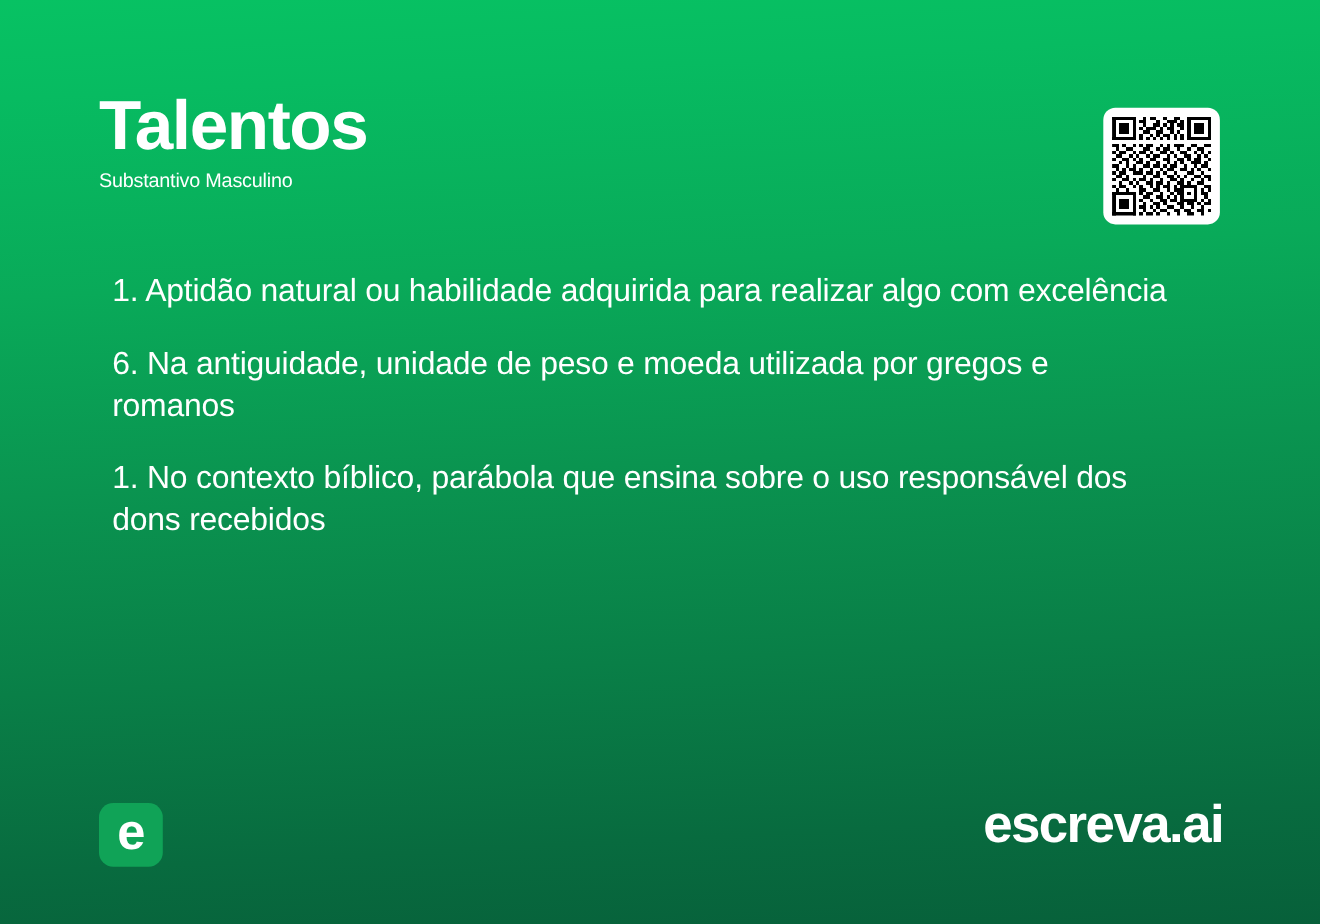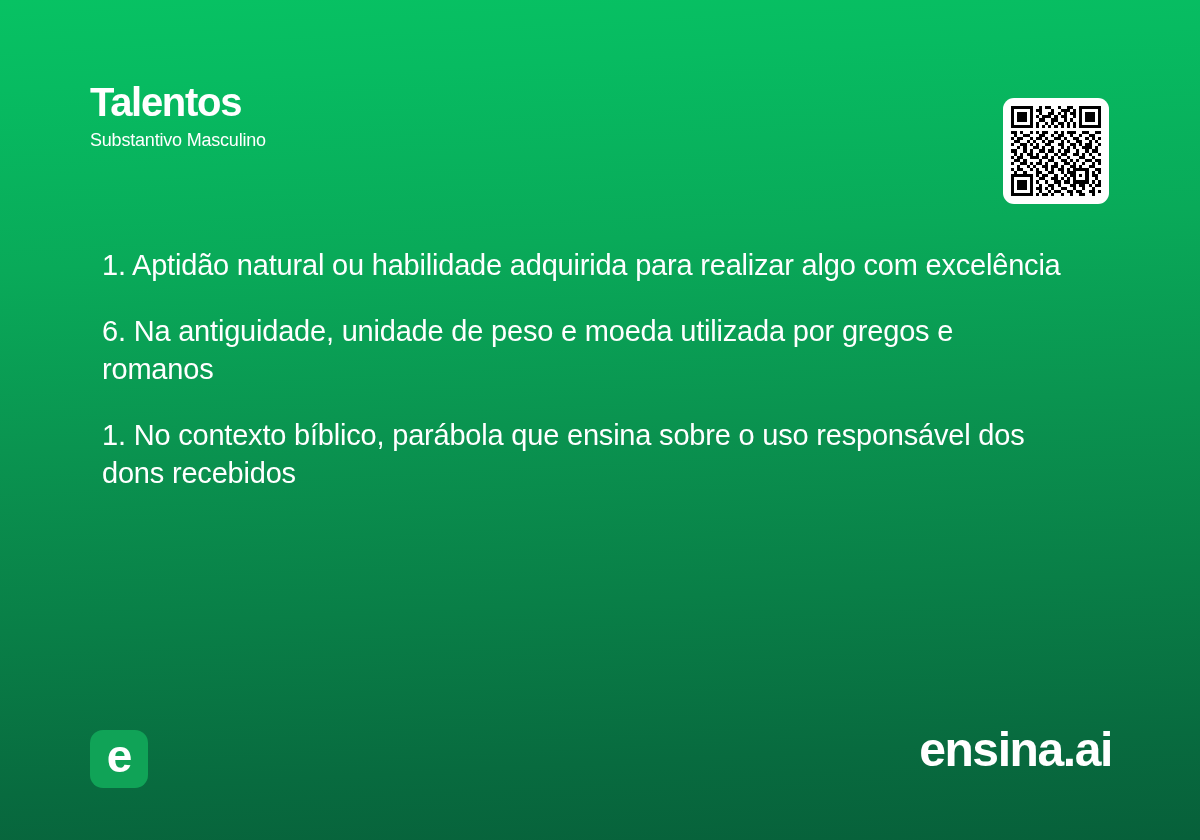--- a/index.html
+++ b/index.html
@@ -33,21 +33,21 @@
 
   
   .header {
     position:absolute;
     left:90px;
     top:82px;
     width:880px;
   }
 
   .title {
-    font-size:40px;
+    font-size:63px;
     line-height:1.04;
     font-weight:800;
     color:#ffffff;
     letter-spacing:-1.3px;
   }
 
   .subtitle {
     margin-top:6px;
     font-size:18px;
     line-height:1.2;
@@ -397,16 +397,16 @@
   <div class="definitions">
     <p class="definition">1. Aptidão natural ou habilidade adquirida para realizar algo com excelência</p>
     <p class="definition">6. Na antiguidade, unidade de peso e moeda utilizada por gregos e romanos</p>
     <p class="definition">1. No contexto bíblico, parábola que ensina sobre o uso responsável dos dons recebidos</p>
   </div>
 
   <div class="footer">
     <div class="logo-badge">
       <span class="glyph">e</span>
     </div>
-    <div class="brand">ensina.ai</div>
+    <div class="brand">escreva.ai</div>
   </div>
 
 </div>
 
 </body></html>

